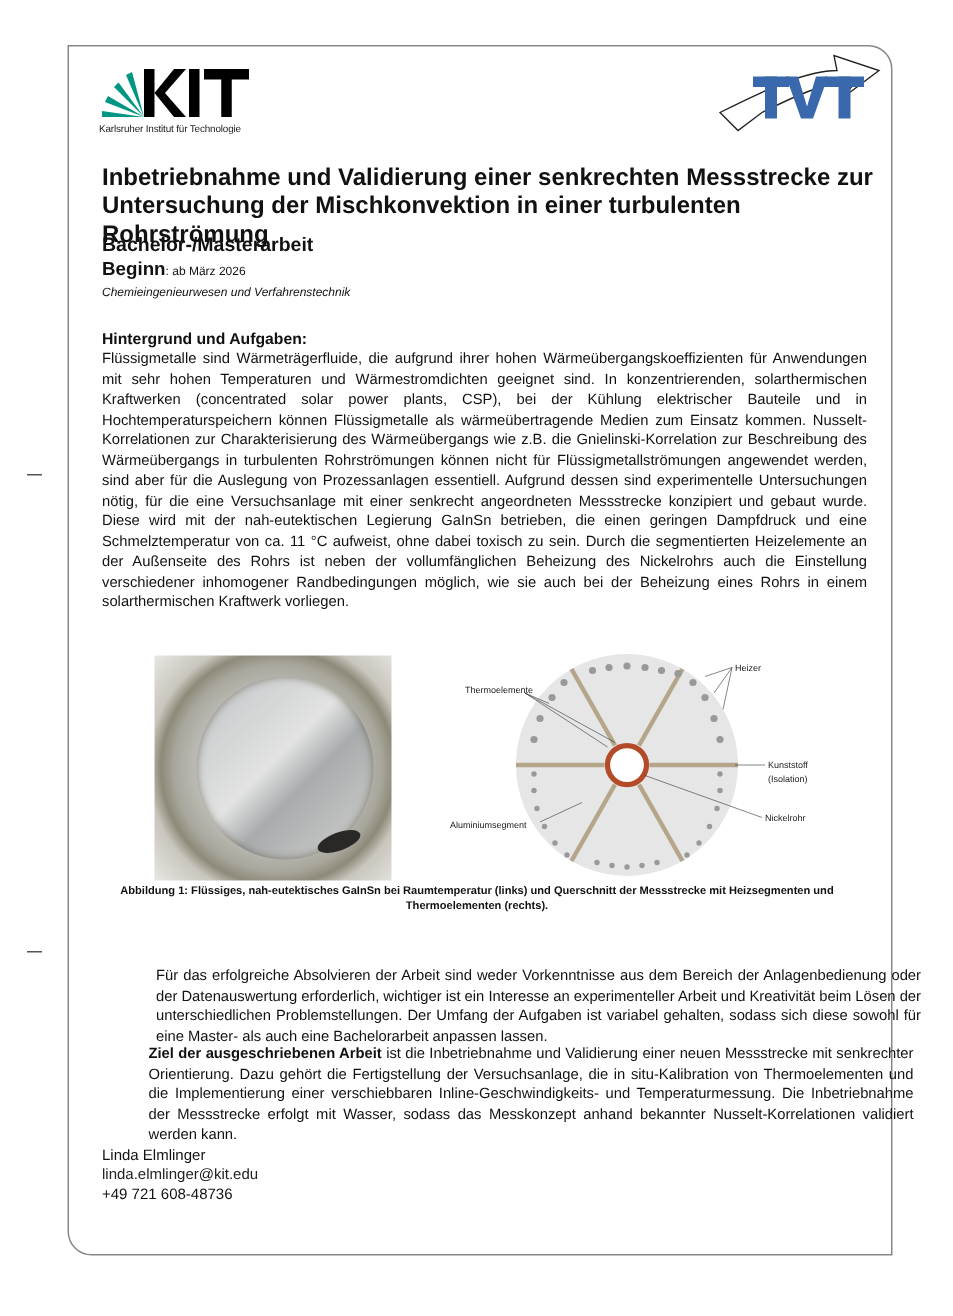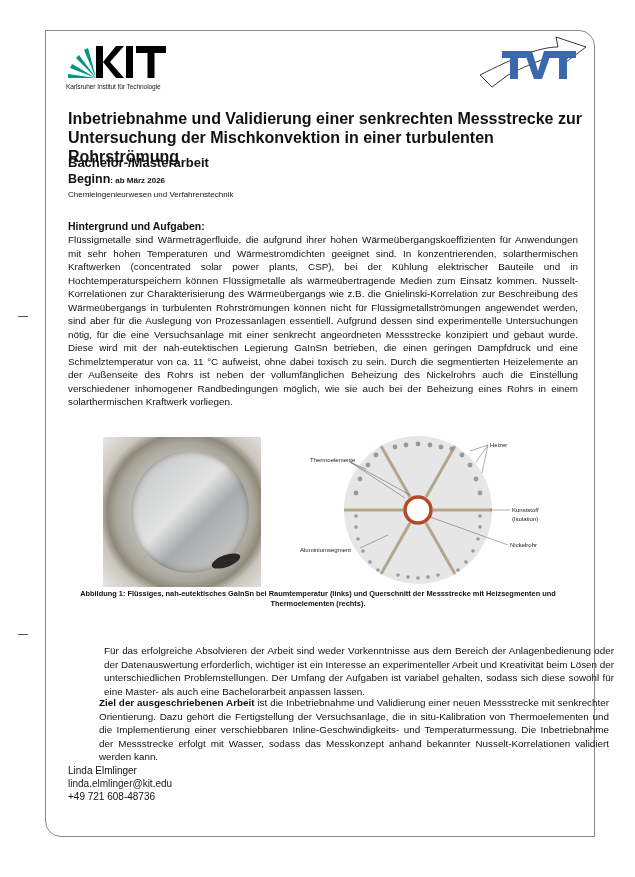--- a/index.html
+++ b/index.html
@@ -8,22 +8,22 @@
   .frame { position:absolute; left:45px; top:30px; width:550px; height:807px;
            border:1px solid #888; border-top-right-radius:16px; border-bottom-left-radius:16px;
            box-sizing:border-box; }
   .margin-mark { position:absolute; left:18px; width:10px; height:1px; background:#555; }
   .kit-logo { position:absolute; left:66px; top:42px; width:110px; height:50px; }
   .kit-sub { position:absolute; left:66px; top:83px; font-size:6.6px; color:#222; letter-spacing:-0.1px; white-space:nowrap; }
   .tvt-logo { position:absolute; left:478px; top:33px; width:112px; height:60px; }
   .title { position:absolute; left:68px; top:109px; width:520px; font-size:16px; font-weight:bold; line-height:19px; color:#111; }
   .subtitle { position:absolute; left:68px; top:155px; font-size:13px; font-weight:bold; }
   .begin { position:absolute; left:68px; top:172px; font-size:12.5px; font-weight:bold; }
-  .begin .small { font-size:8px; font-weight:bold; }
-  .dept { position:absolute; left:68px; top:190px; font-size:8px; }
+  .begin .small { font-size:8px; font-weight:normal; }
+  .dept { position:absolute; left:68px; top:190px; font-size:8px;font-style:italic; }
   .h2 { position:absolute; left:68px; top:220px; font-size:10.5px; font-weight:bold; }
   .para { position:absolute; left:68px; width:510px; font-size:9.85px; line-height:13.5px; text-align:justify; }
   .p1 { top:233px; }
   .photo { position:absolute; left:103px; top:437px; width:158px; height:150px;
            background:radial-gradient(circle at 52% 50%, #d8d9da 0%, #c6c7c5 40%, #a9a79c 62%, #8e8a7a 70%, #c9c6bd 78%, #e8e6e3 100%);
            overflow:hidden; }
   .photo-inner { position:absolute; left:28px; top:14px; width:118px; height:122px; border-radius:50%;
                  background:linear-gradient(135deg,#bfc3c5 0%,#e2e3e2 45%,#a8acad 60%,#d4d4d0 100%);
                  box-shadow: inset 0 0 6px rgba(80,70,50,0.6); }
   .photo-dark { position:absolute; left:108px; top:118px; width:30px; height:12px; border-radius:50%; background:#2a2826; transform:rotate(-20deg); }

